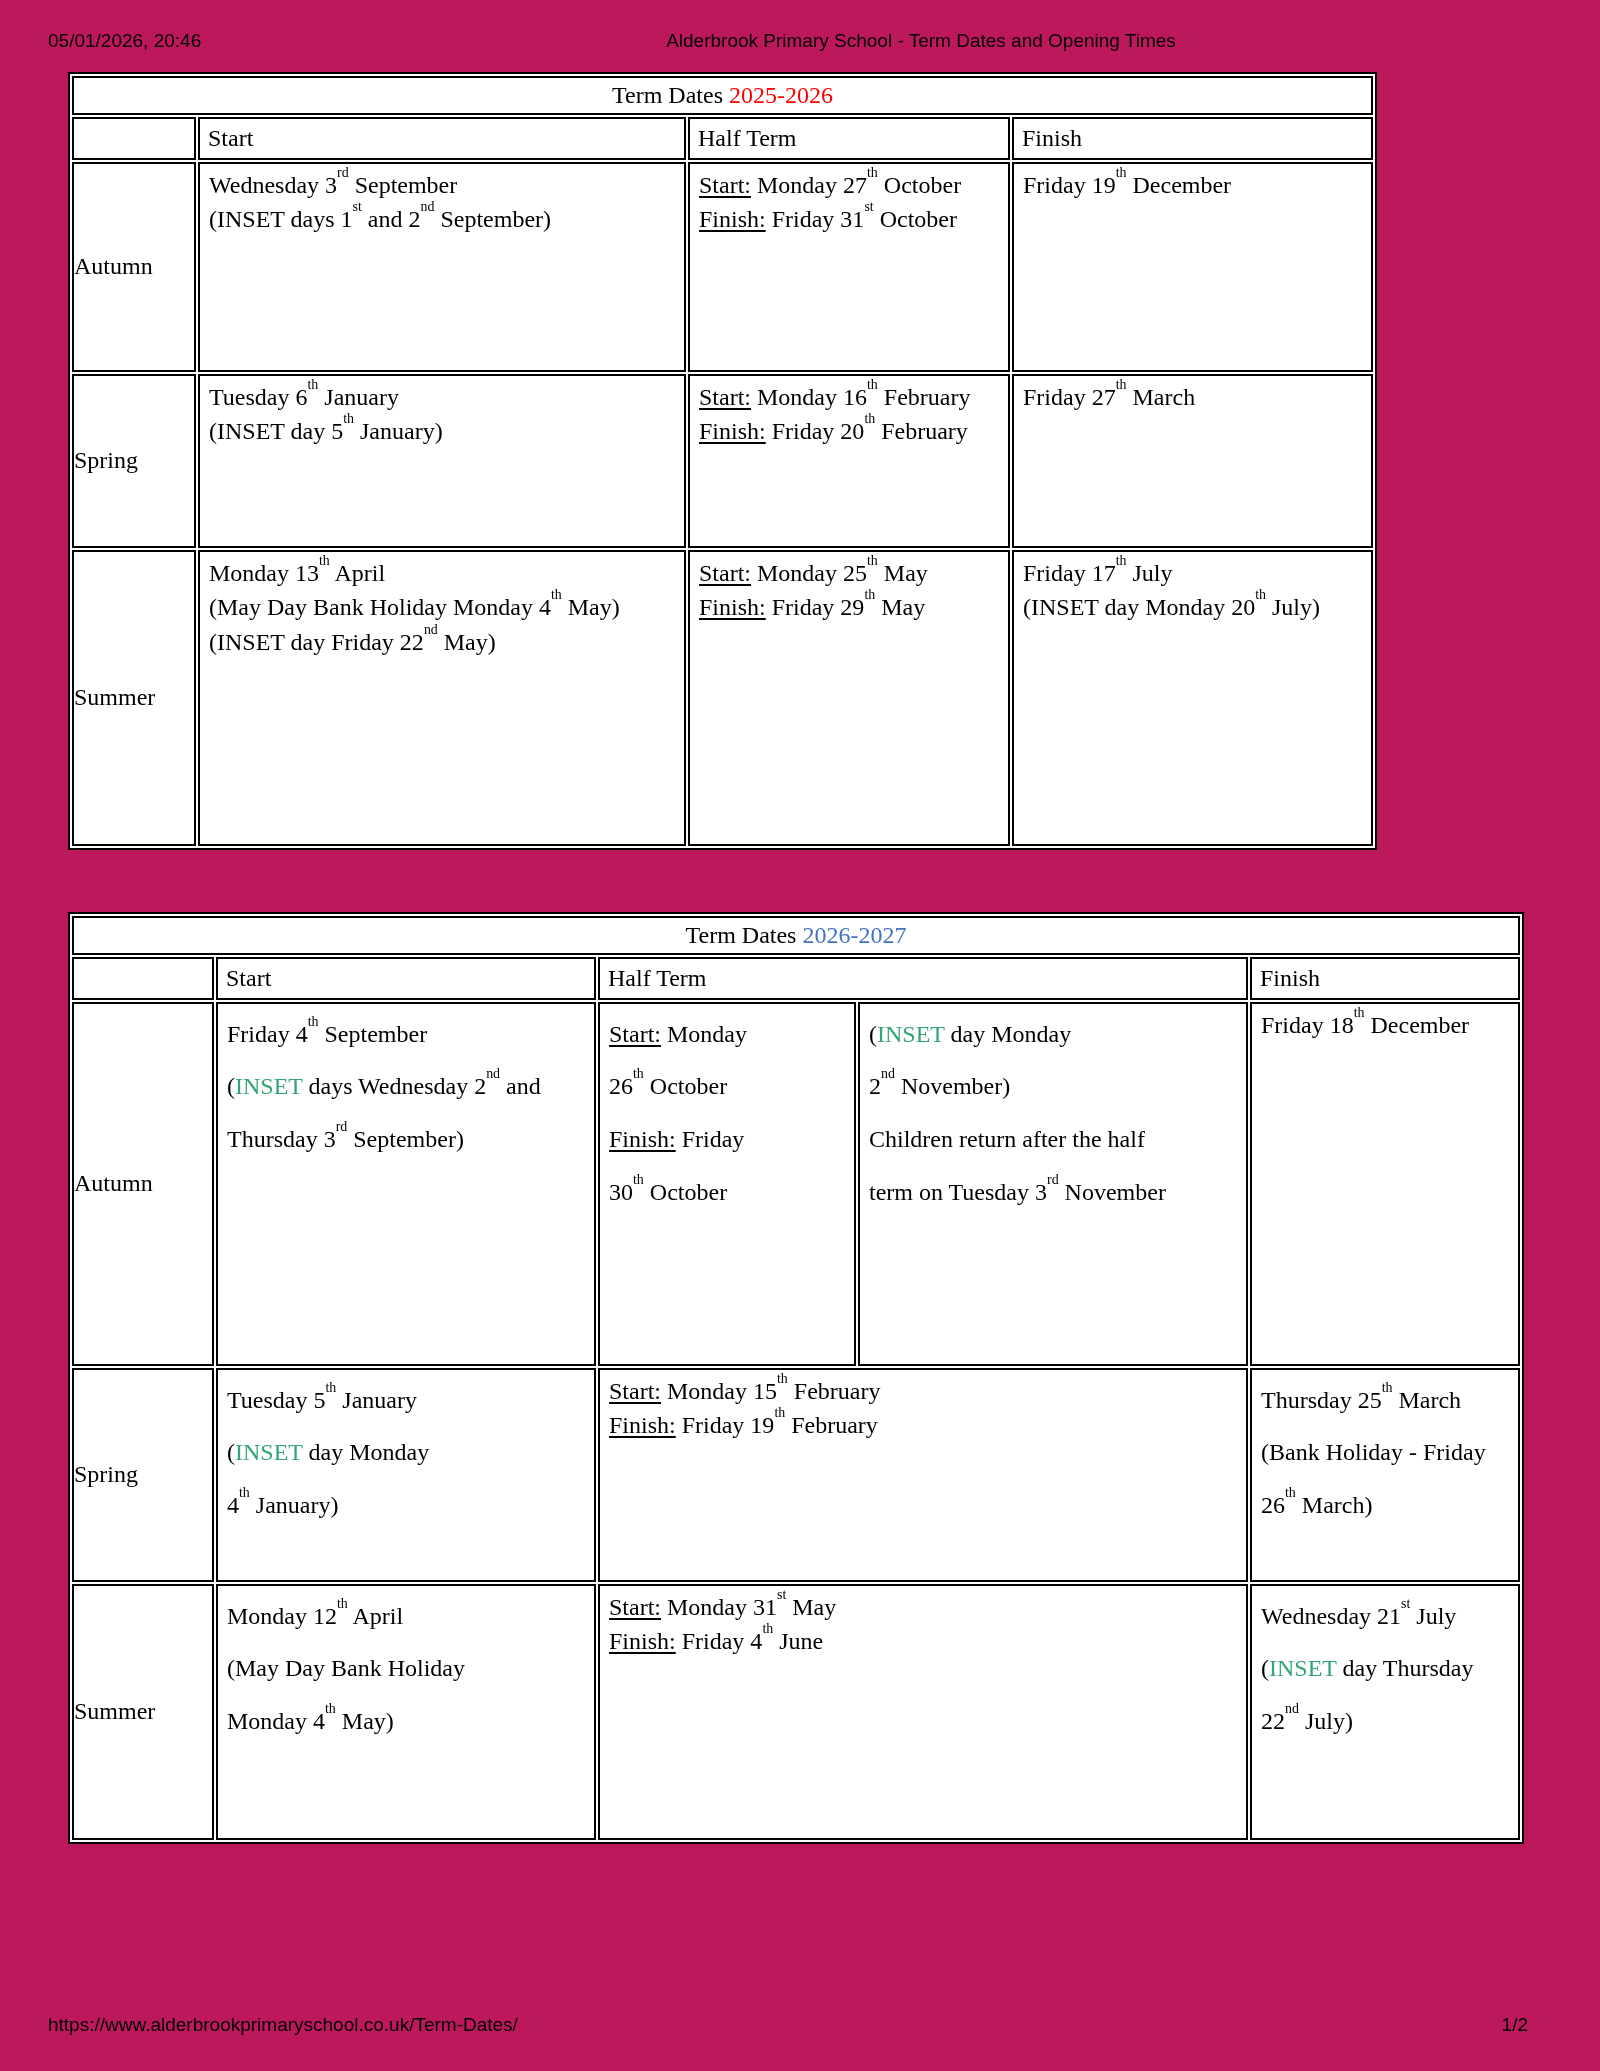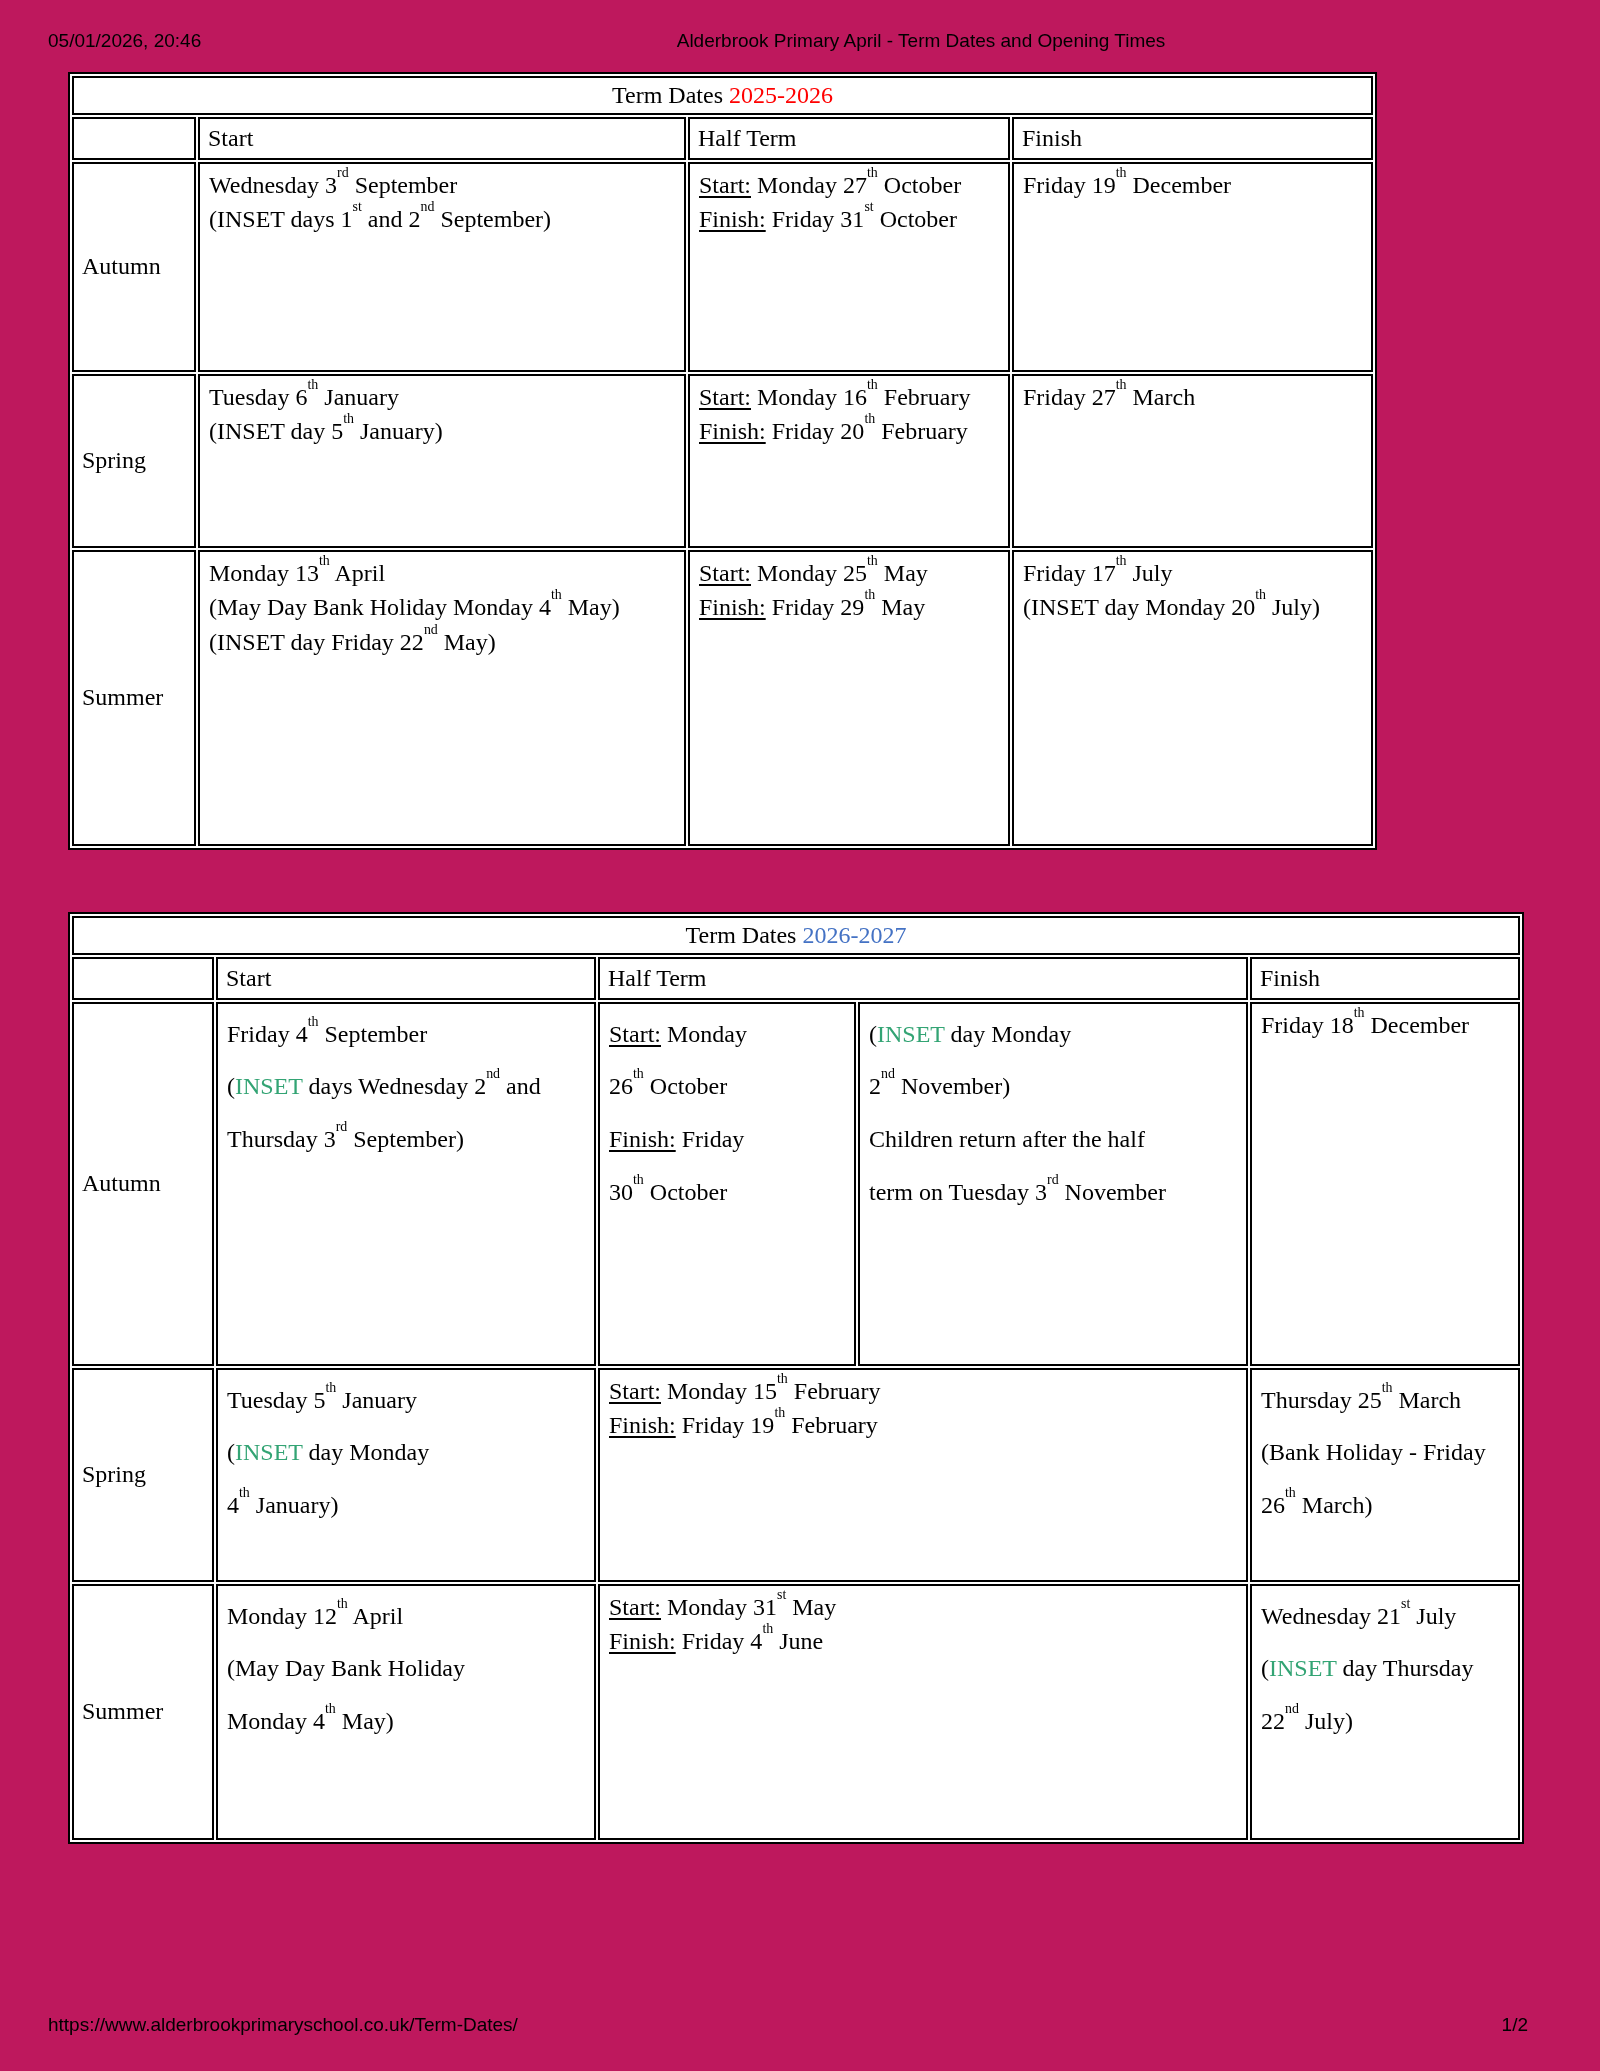--- a/index.html
+++ b/index.html
@@ -37,37 +37,37 @@
   .cell{
     height:100%;box-sizing:border-box;display:flex;flex-direction:column;
     padding:4px 9px;
   }
   .jc-between{justify-content:flex-end;}
   .jc-evenly{justify-content:space-between;}
   .jc-around{justify-content:space-around;}
   .jc-center{justify-content:center;}
   .cell p{margin:0;}
   .lh-wide p{line-height:2.2;}
-  .term-label{justify-content:center;padding-left:8px;}
+  .term-label{justify-content:center;padding-left:0;}
   sup{font-size:0.58em;position:relative;top:-0.5em;line-height:0;}
   u{text-underline-offset:3px;}
   .green{color:var(--green);}
   .year-red{color:var(--red);}
   .year-blue{color:var(--blue);}
   
   .pb-lg{padding-bottom:112px;}
   .pb-md{padding-bottom:58px;}
 </style>
 </head>
 <body>
 
 <div class="page">
 
   <div class="print-meta dt">05/01/2026, 20:46</div>
-  <div class="print-meta doc-title">Alderbrook Primary April - Term Dates and Opening Times</div>
+  <div class="print-meta doc-title">Alderbrook Primary School - Term Dates and Opening Times</div>
 
   <table class="term t1">
     <colgroup>
       <col style="width:124px">
         <col style="width:488px">
         <col style="width:322px">
         <col style="width:361px">
     </colgroup>
     <tbody>
         <tr>

